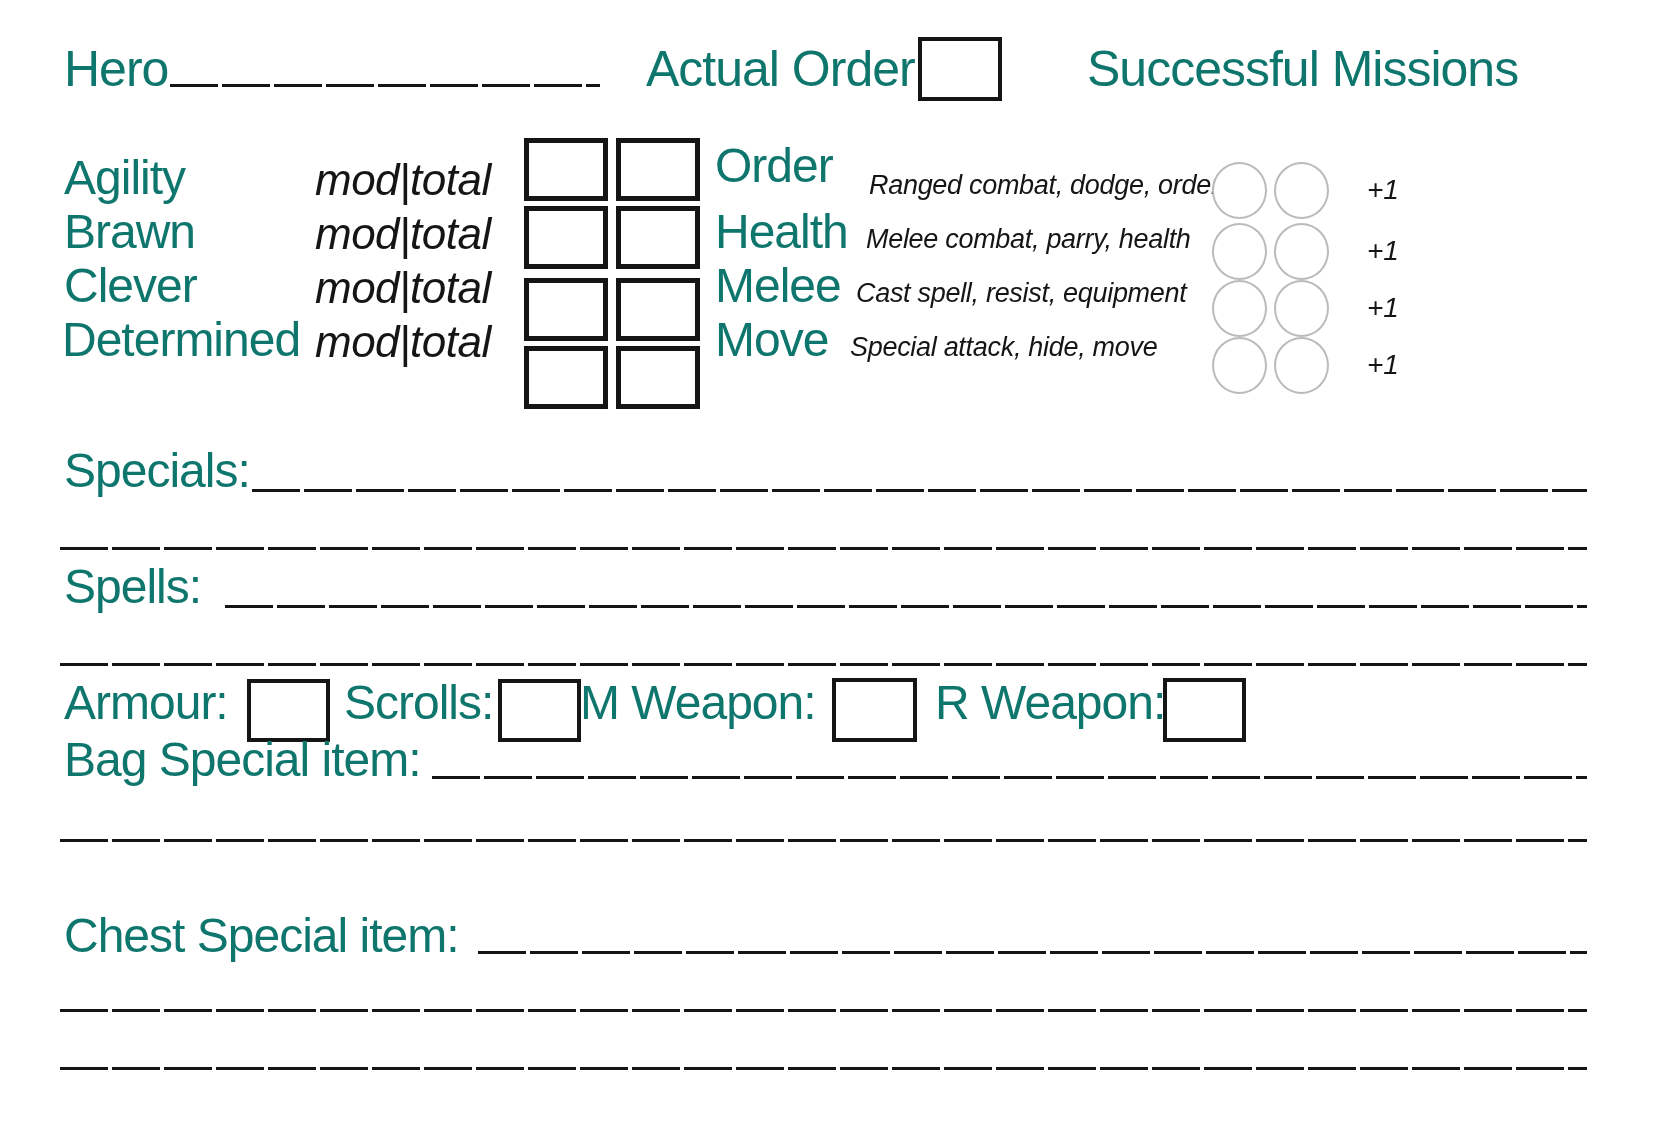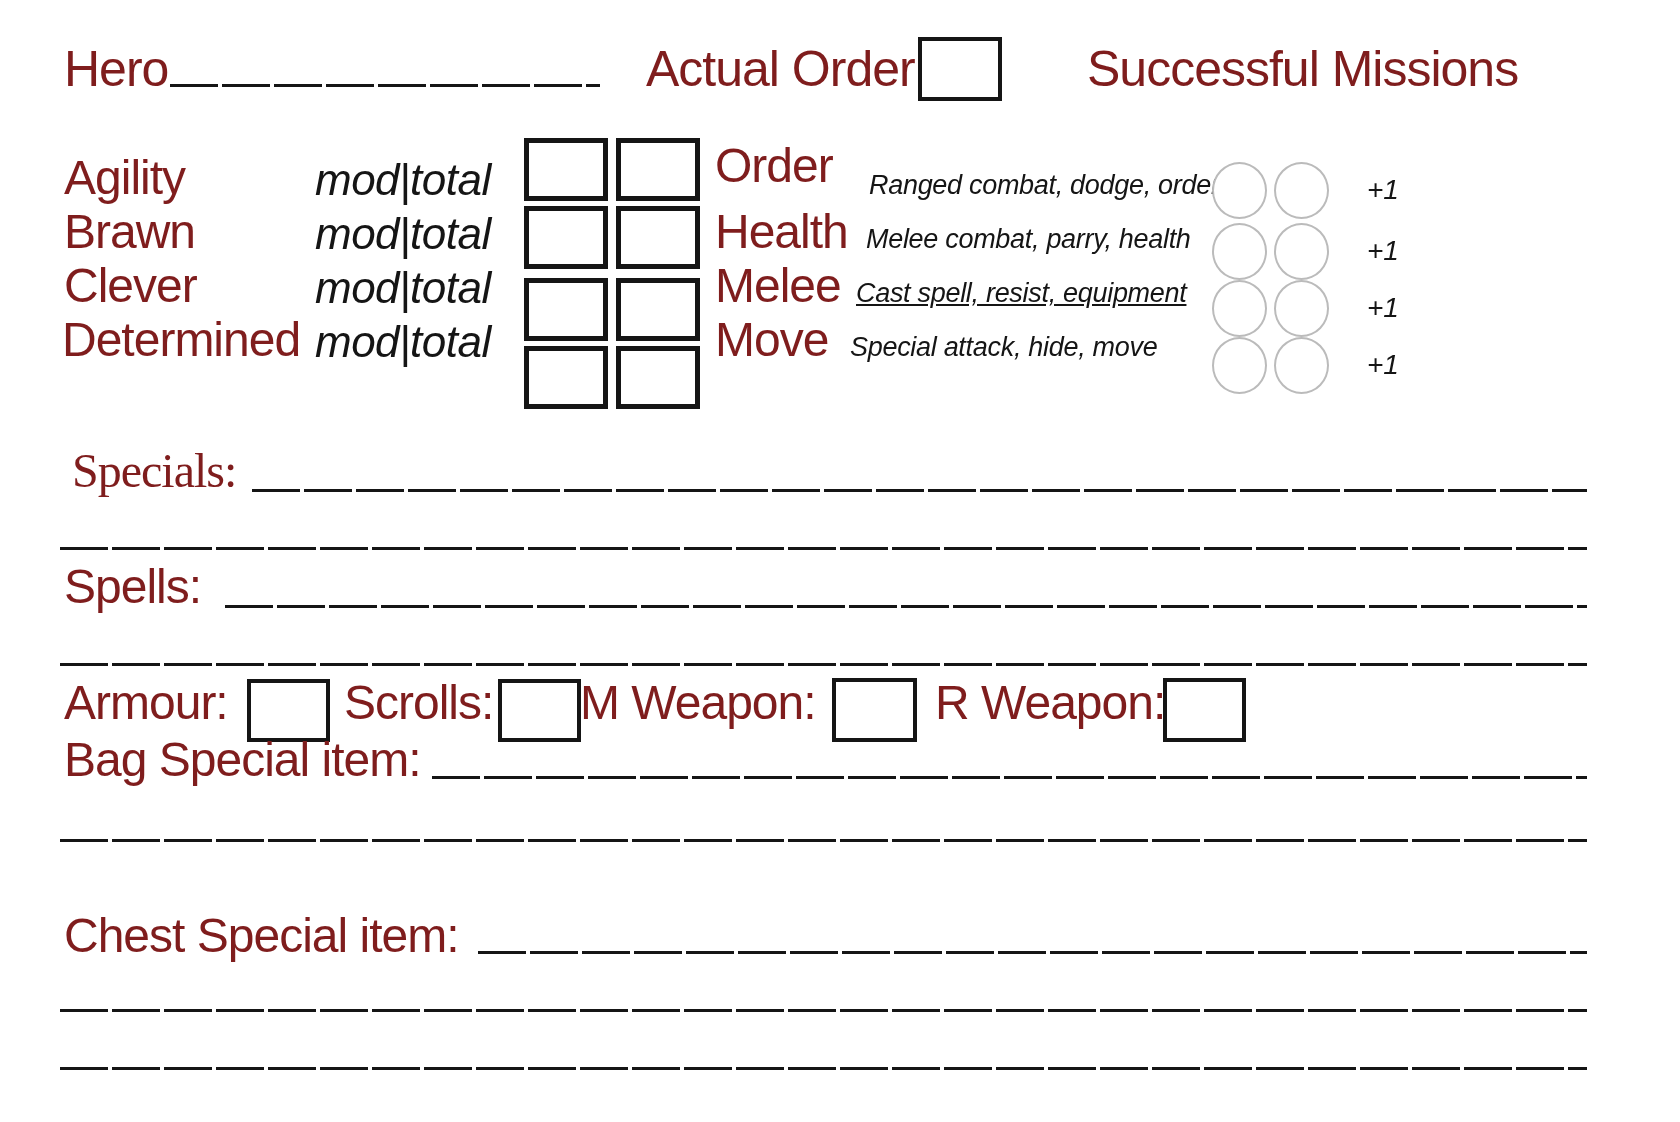--- a/index.html
+++ b/index.html
@@ -11,21 +11,21 @@
     overflow:hidden;
     font-family:"Liberation Sans", sans-serif;
     color:#151515;
   }
   .lbl{
     position:absolute;
     font-size:48px;
     line-height:1;
     letter-spacing:-1px;
     white-space:nowrap;
-    color:#7f1d1d;
+    color:#0f766e;
     text-align:center;
   }
   .lbl-xl{font-size:50px;}
   .modtotal{
     position:absolute;
     font-size:44px;
     line-height:1;
     font-style:italic;
     letter-spacing:-0.5px;
     white-space:nowrap;
@@ -96,41 +96,41 @@
   <div class="box" style="left:524px;top:278px;width:84px;height:63px;"></div>
   <div class="box" style="left:616px;top:278px;width:84px;height:63px;"></div>
   <div class="box" style="left:524px;top:346px;width:84px;height:63px;"></div>
   <div class="box" style="left:616px;top:346px;width:84px;height:63px;"></div>
 
   <span class="lbl" style="left:715px;top:142px;">Order</span>
   <span class="desc" style="left:869px;top:172px;">Ranged combat, dodge, order</span>
   <span class="lbl" style="left:715px;top:208px;">Health</span>
   <span class="desc" style="left:866px;top:226px;">Melee combat, parry, health</span>
   <span class="lbl" style="left:715px;top:262px;">Melee</span>
-  <span class="desc" style="left:856px;top:280px;text-decoration:underline;">Cast spell, resist, equipment</span>
+  <span class="desc" style="left:856px;top:280px;">Cast spell, resist, equipment</span>
   <span class="lbl" style="left:715px;top:316px;">Move</span>
   <span class="desc" style="left:850px;top:334px;">Special attack, hide, move</span>
 
   <div class="circle" style="left:1212px;top:162px;"></div>
   <div class="circle" style="left:1274px;top:162px;"></div>
   <span class="plus1" style="left:1367px;top:176px;">+1</span>
 
   <div class="circle" style="left:1212px;top:223px;"></div>
   <div class="circle" style="left:1274px;top:223px;"></div>
   <span class="plus1" style="left:1367px;top:237px;">+1</span>
 
   <div class="circle" style="left:1212px;top:280px;"></div>
   <div class="circle" style="left:1274px;top:280px;"></div>
   <span class="plus1" style="left:1367px;top:294px;">+1</span>
 
   <div class="circle" style="left:1212px;top:337px;"></div>
   <div class="circle" style="left:1274px;top:337px;"></div>
   <span class="plus1" style="left:1367px;top:351px;">+1</span>
 
-  <span class="lbl" style="left:72px;top:447px;font-family:Liberation Serif, serif;">Specials:</span>
+  <span class="lbl" style="left:64px;top:447px;">Specials:</span>
   <div class="uline" style="left:252px;top:489px;width:1335px;"></div>
   <div class="uline" style="left:60px;top:547px;width:1527px;"></div>
 
   <span class="lbl" style="left:64px;top:563px;">Spells:</span>
   <div class="uline" style="left:225px;top:605px;width:1362px;"></div>
   <div class="uline" style="left:60px;top:663px;width:1527px;"></div>
 
   <span class="lbl" style="left:64px;top:679px;">Armour:</span>
   <div class="box box-b4" style="left:247px;top:679px;width:83px;height:63px;"></div>
   <span class="lbl" style="left:344px;top:679px;">Scrolls:</span>

